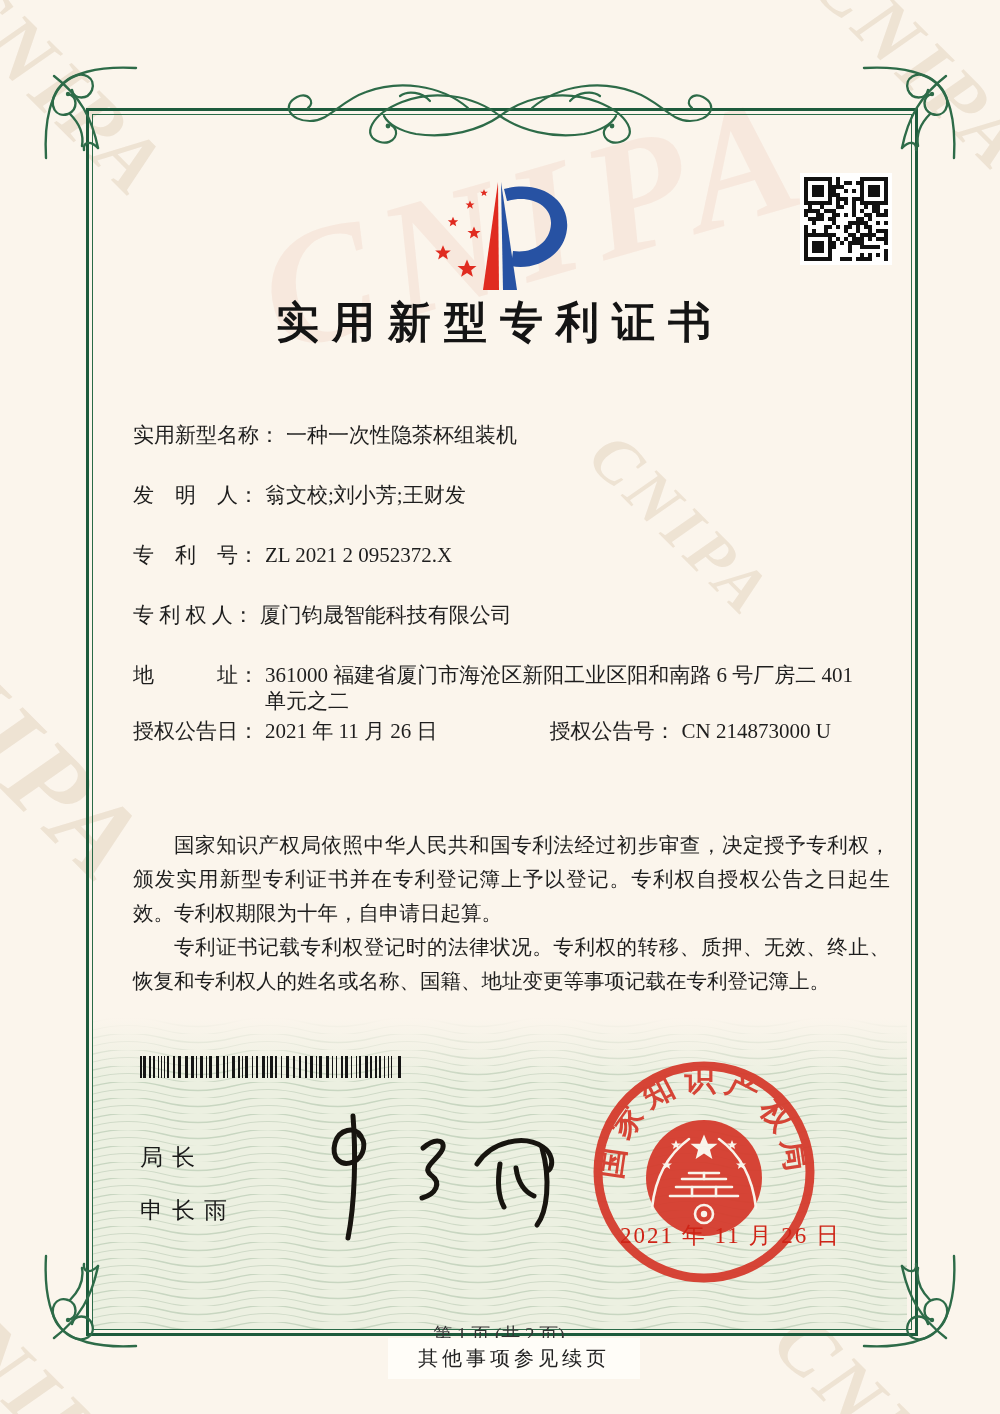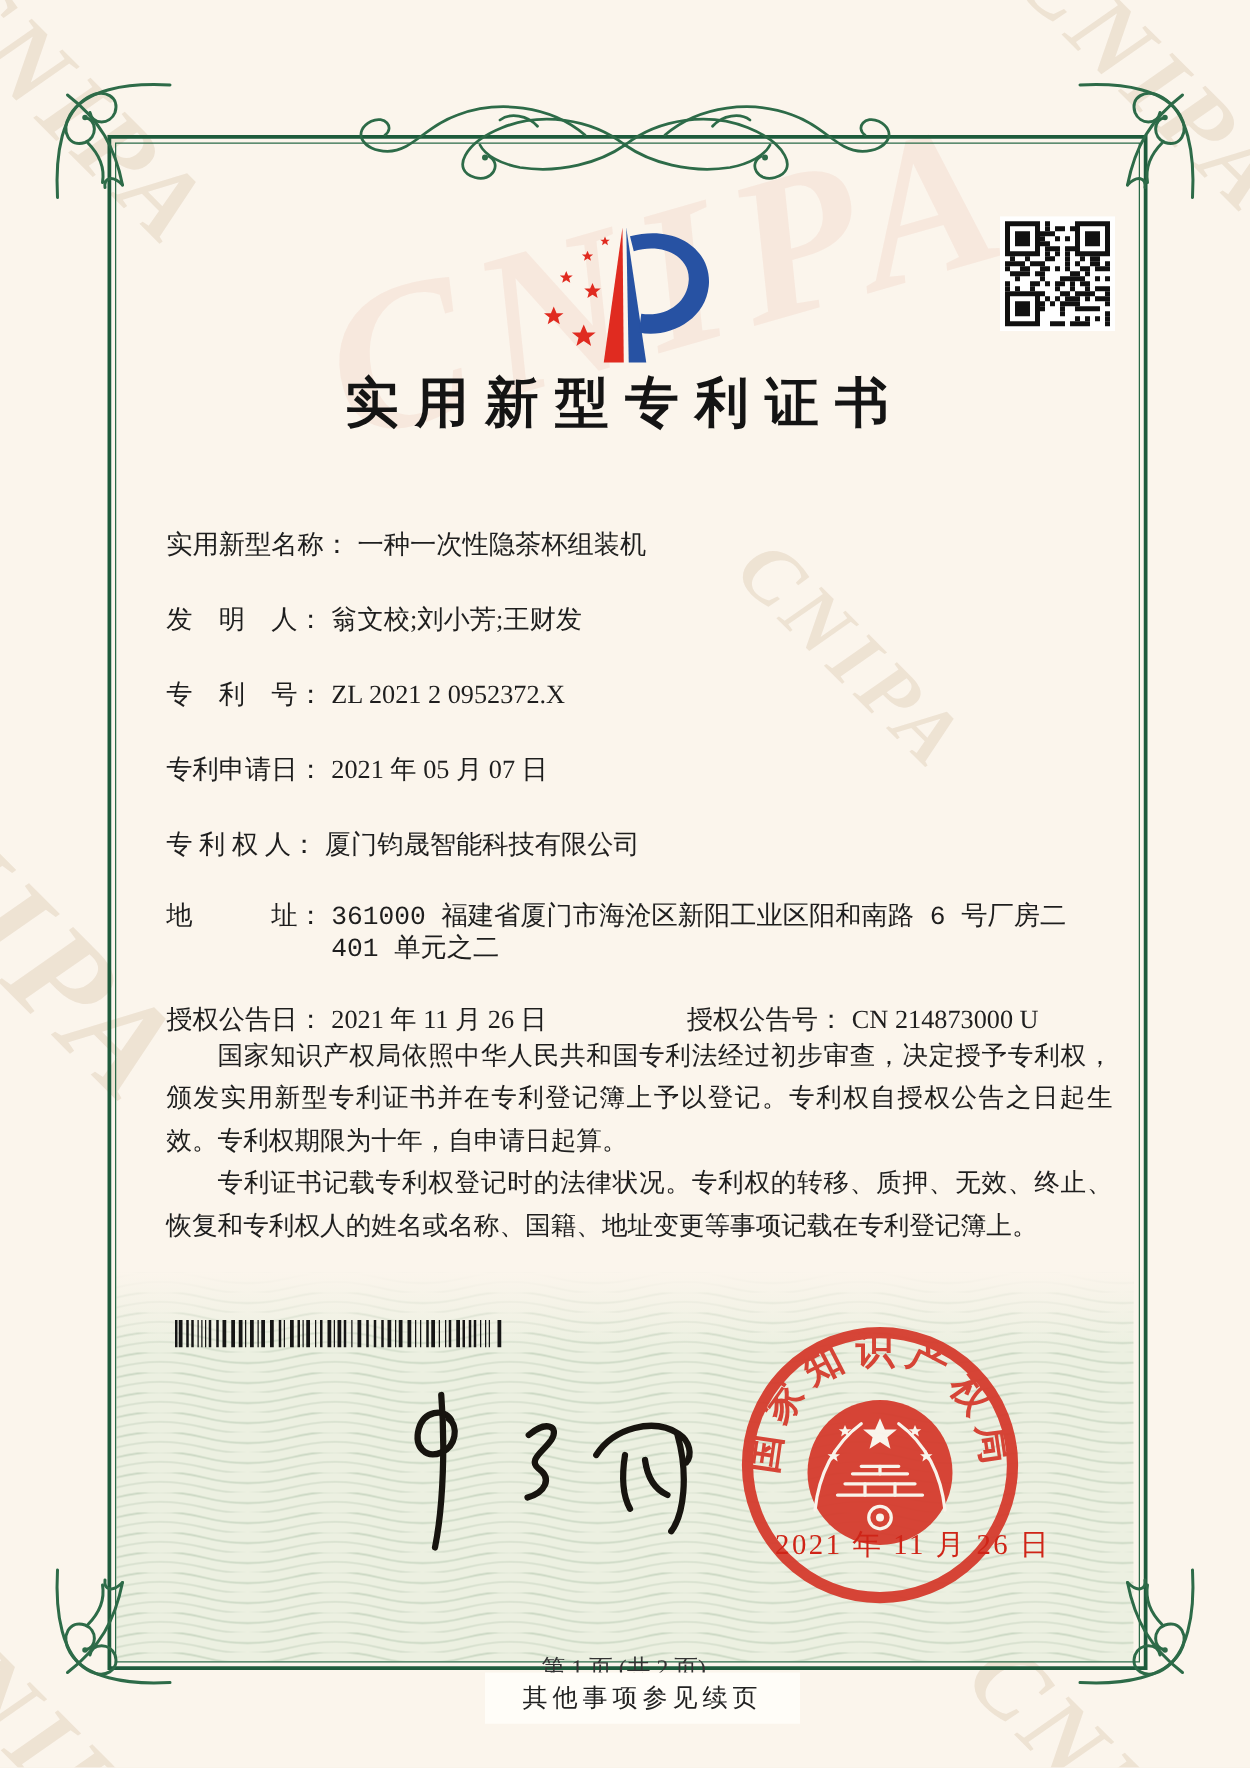--- a/index.html
+++ b/index.html
@@ -40,21 +40,21 @@
   .logo{position:absolute;left:420px;top:163px;}
   .qr{position:absolute;left:800px;top:173px;}
   .title{
     position:absolute;left:0;top:294px;width:1000px;text-align:center;
     font-size:43px;font-weight:bold;color:#141414;letter-spacing:13px;
   }
   .fields{position:absolute;left:133px;top:422px;width:758px;font-size:21px;color:#1e1e1e;}
   .frow{display:flex;margin-bottom:34px;line-height:26px;}
   .flabel{flex:0 0 auto;white-space:pre;text-align:right;}
   .fvalue{margin-left:6px;max-width:612px;}
-  .frow.addr{margin-bottom:28px;font-family:Liberation Mono, monospace;}
+  .frow.addr{margin-bottom:4px;}
   .grant-row{display:flex;line-height:26px;gap:44px;}
   .grant-pair{display:flex;}
   .grant-pair + .grant-pair{margin-left:68px;}
   .paras{
     position:absolute;left:133px;top:828px;width:757px;
     font-size:20.5px;line-height:34px;color:#1e1e1e;text-align:justify;
   }
   .paras p{margin:0;text-indent:2em;}
   
   .barcode{position:absolute;left:140px;top:1056px;}
@@ -309,24 +309,20 @@
     </div>
     <div class="frow">
       <span class="flabel">发　明　人：</span>
       <span class="fvalue">翁文校;刘小芳;王财发</span>
     </div>
     <div class="frow">
       <span class="flabel">专　利　号：</span>
       <span class="fvalue">ZL 2021 2 0952372.X</span>
     </div>
     <div class="frow">
-      <span class="flabel">专利申请日：</span>
-      <span class="fvalue">2021 年 05 月 07 日</span>
-    </div>
-    <div class="frow">
       <span class="flabel">专 利 权 人：</span>
       <span class="fvalue">厦门钧晟智能科技有限公司</span>
     </div>
     <div class="frow addr">
       <span class="flabel">地　　　址：</span>
       <span class="fvalue">361000 福建省厦门市海沧区新阳工业区阳和南路 6 号厂房二 401 单元之二</span>
     </div>
     <div class="grant-row">
       <span class="grant-pair">
         <span class="flabel">授权公告日：</span>
@@ -395,20 +391,24 @@
         <rect x="230" y="0" width="2" height="22"></rect>
         <rect x="235" y="0" width="2" height="22"></rect>
         <rect x="239" y="0" width="2" height="22"></rect>
         <rect x="244" y="0" width="1" height="22"></rect>
         <rect x="248" y="0" width="1" height="22"></rect>
         <rect x="251" y="0" width="1" height="22"></rect>
         <rect x="258" y="0" width="3" height="22"></rect>
       </g>
   </svg>
 
+  <div class="signer">
+    <div>局长</div>
+    <div class="line2">申长雨</div>
+  </div>
 
   <svg class="signature" width="290" height="150" viewBox="0 0 290 150">
     <g fill="none" stroke="#17140f" stroke-width="5" stroke-linecap="round" stroke-linejoin="round">
       <path d="M66,38 C60,28 44,31 40,45 C36,60 46,69 58,64 C70,59 72,43 64,37"></path>
       <path d="M58,18 C61,55 60,105 53,140"></path>
       <path d="M128,50 C142,38 153,43 146,54 C139,64 127,70 136,77 C147,85 141,96 127,100"></path>
       <path d="M182,66 C196,44 228,36 248,49 C257,55 259,66 254,72"></path>
       <path d="M247,50 C256,82 252,114 242,127"></path>
       <path d="M205,66 C202,85 204,100 209,109"></path>
       <path d="M221,70 C223,85 230,94 239,98"></path>

